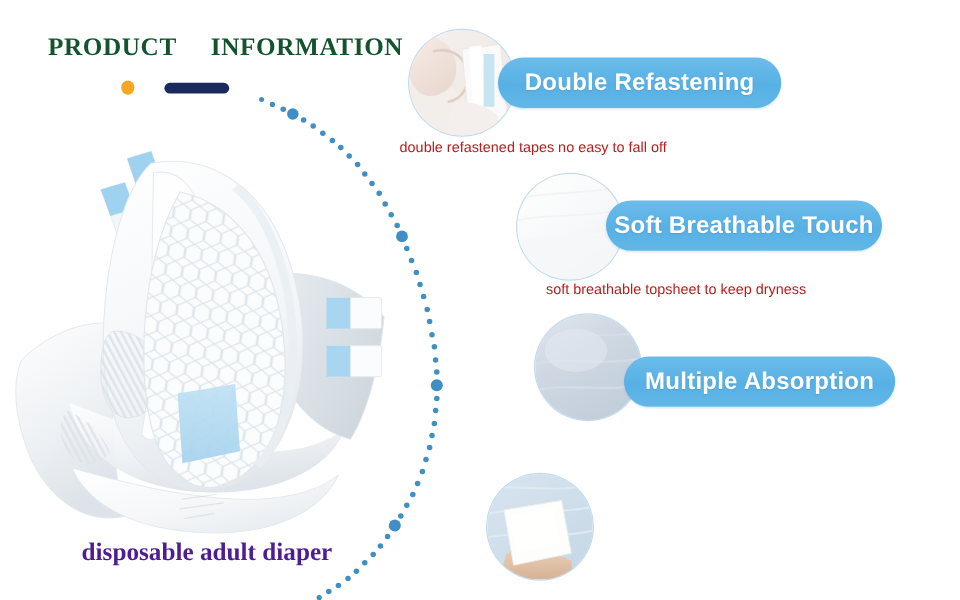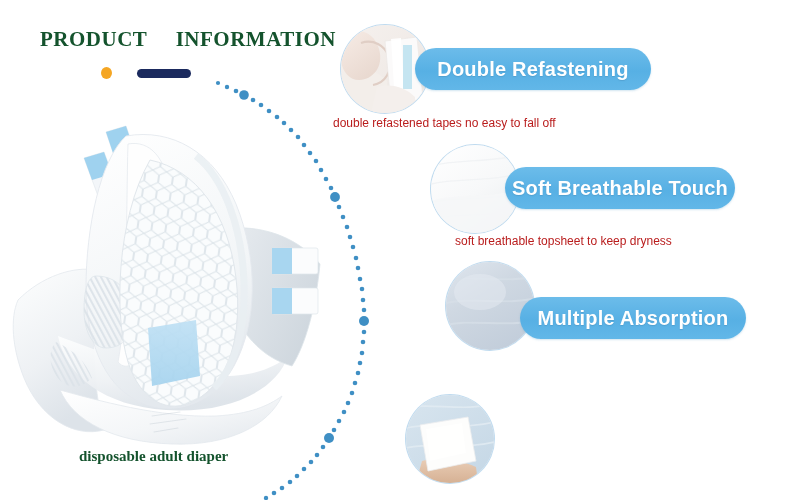--- a/index.html
+++ b/index.html
@@ -63,24 +63,23 @@
     height: 345px;
   }
   .product-photo svg { display: block; }
 
   .product-caption {
     position: absolute;
     left: 68px;
     top: 448px;
     font-family: "Liberation Serif", serif;
     font-weight: bold;
-    font-size: 15px;
-    color: #14532d;
+    font-size: 21px;
+    color: #4c1d95;
     white-space: nowrap;
-    margin-left: 11px;
   }
 
   
   .dotted-curve {
     position: absolute;
     left: 200px;
     top: 70px;
     width: 230px;
     height: 430px;
     pointer-events: none;

